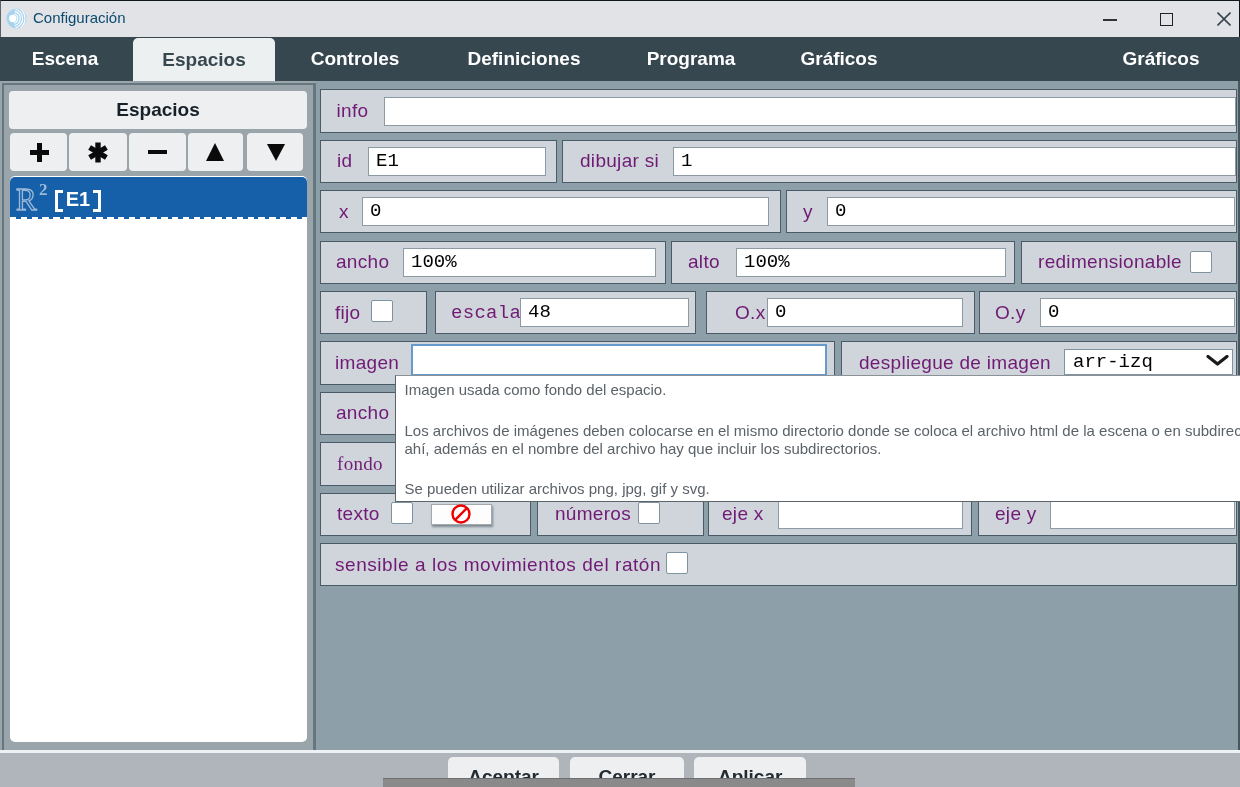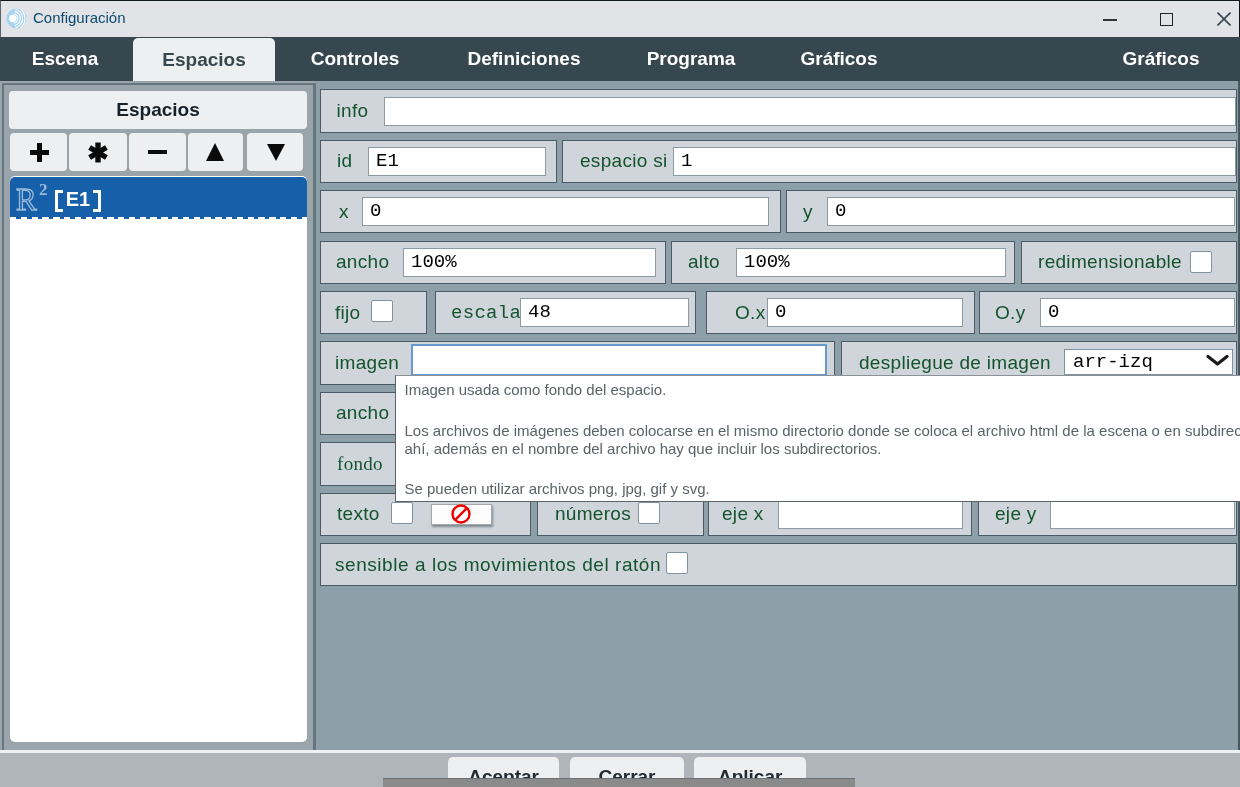--- a/index.html
+++ b/index.html
@@ -27,21 +27,21 @@
   .wbtn { background:#edeff1; border-radius:4px; }
   #hdr { left:9px; top:91px; width:298px; height:38px; text-align:center; line-height:38px;
     font-size:19px; font-weight:bold; color:#16212a; }
   #list { left:9.5px; top:175.5px; width:297px; height:566px; background:#fff; border-radius:5px; }
   #selitem { left:9.5px; top:176.9px; width:297px; height:41.8px; background:#1560a8;
     border-radius:5px 5px 0 0; }
   #seldash { left:9.5px; top:216.6px; width:297px; height:2.1px;
     background:repeating-linear-gradient(90deg,#fff 0 6.5px,#1560a8 6.5px 10.8px); }
   
   .row { background:#cfd5da; border:1.2px solid #4a5a66; }
-  .lbl { font-size:19px; color:#14532d; line-height:22px; white-space:nowrap; letter-spacing:0.3px; }
+  .lbl { font-size:19px; color:#701a75; line-height:22px; white-space:nowrap; letter-spacing:0.3px; }
   .inp { background:#fff; border:1px solid #8c9aa4; height:29px;
     font-family:"Liberation Mono", monospace; font-size:19px; color:#000;
     line-height:27px; padding-left:7px; white-space:nowrap; }
   .cb { background:#fff; border:1.4px solid #7f93a0; width:22px; height:22px; border-radius:2px; }
   
   #tooltip { left:395px; top:375px; width:845px; height:126.5px; background:#fff;
     border-left:1.4px solid #5b646b; border-bottom:1.4px solid #5b646b; border-top:1px solid #8a9298; }
   .ttl { font-size:15px; color:#5b6268; white-space:nowrap;text-align:right; }
   
   #footstrip { left:0; top:749.5px; width:1240px; height:3px; background:#eef1f3; }
@@ -138,21 +138,21 @@
   <div class="abs" style="left:92.5px; top:190px; width:8px; height:21.5px;
        border-right:3.6px solid #fff; border-top:3.3px solid #fff; border-bottom:3.3px solid #fff;"></div>
 
   <div class="abs row" style="left:320px; top:89.2px; width:917px; height:43.4px;"></div>
   <div class="abs lbl" style="left:336.5px; top:99.7px;">info</div>
   <div class="abs inp" style="left:384px; top:96.5px; width:852px;"></div>
   <div class="abs row" style="left:320px; top:139.7px; width:237px; height:43.4px;"></div>
   <div class="abs lbl" style="left:337px; top:150.2px;">id</div>
   <div class="abs inp" style="left:368px; top:147.0px; width:178px;">E1</div>
   <div class="abs row" style="left:562px; top:139.7px; width:675px; height:43.4px;"></div>
-  <div class="abs lbl" style="left:580px; top:150.2px;">espacio si</div>
+  <div class="abs lbl" style="left:580px; top:150.2px;">dibujar si</div>
   <div class="abs inp" style="left:673px; top:147.0px; width:563px;">1</div>
   <div class="abs row" style="left:320px; top:190.1px; width:461px; height:43.4px;"></div>
   <div class="abs lbl" style="left:339px; top:200.6px;">x</div>
   <div class="abs inp" style="left:362px; top:197.4px; width:407.4px;">0</div>
   <div class="abs row" style="left:786px; top:190.1px; width:451px; height:43.4px;"></div>
   <div class="abs lbl" style="left:803px; top:200.6px;">y</div>
   <div class="abs inp" style="left:827px; top:197.4px; width:408px;">0</div>
   <div class="abs row" style="left:320px; top:240.5px; width:346px; height:43.4px;"></div>
   <div class="abs lbl" style="left:336px; top:251.0px;">ancho</div>
   <div class="abs inp" style="left:403px; top:247.8px; width:253px;">100%</div>

